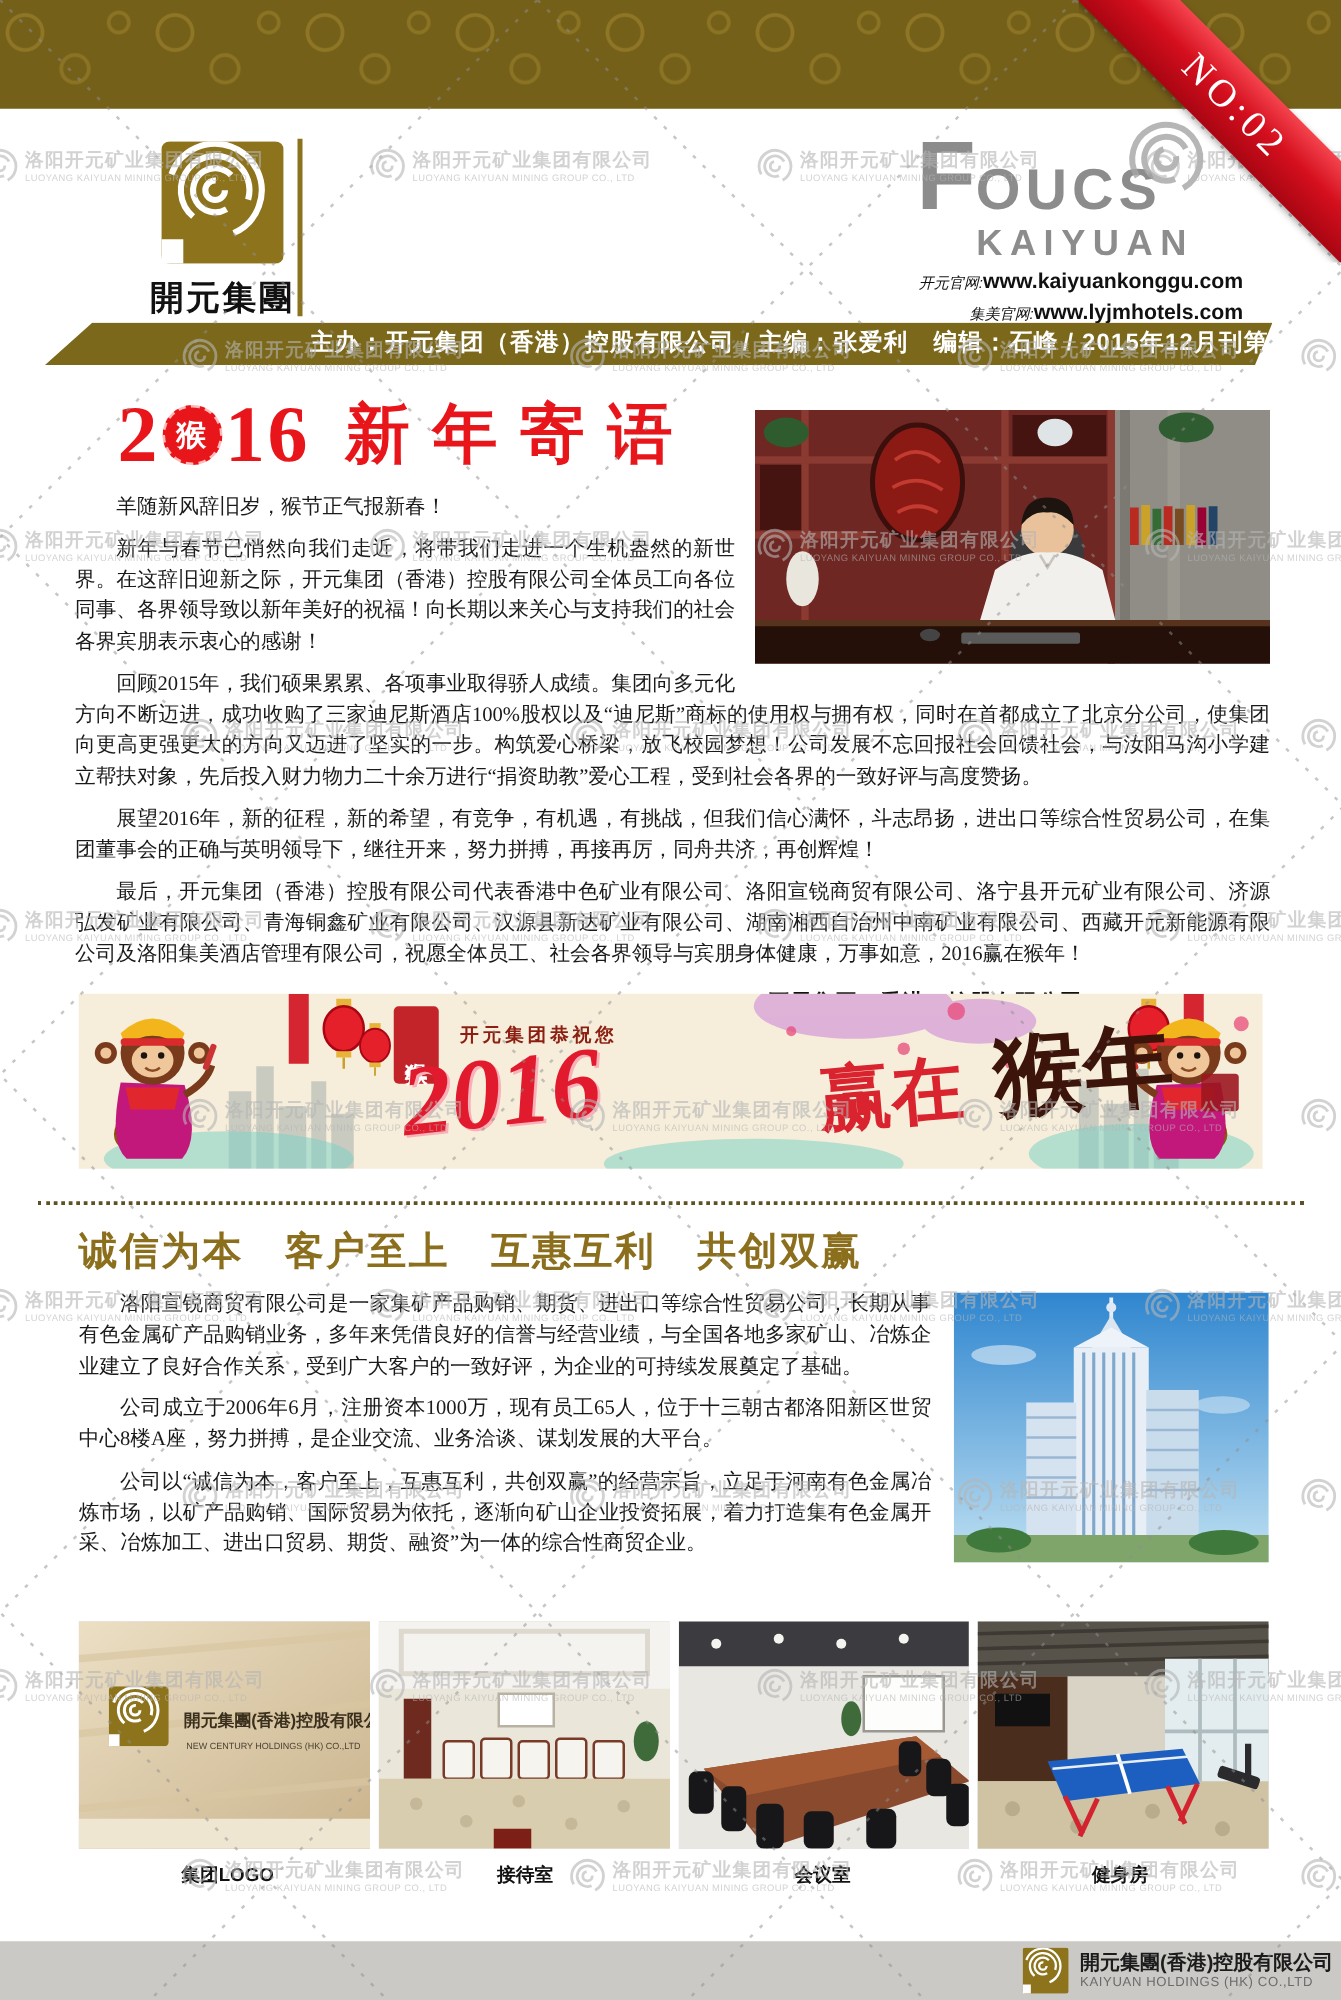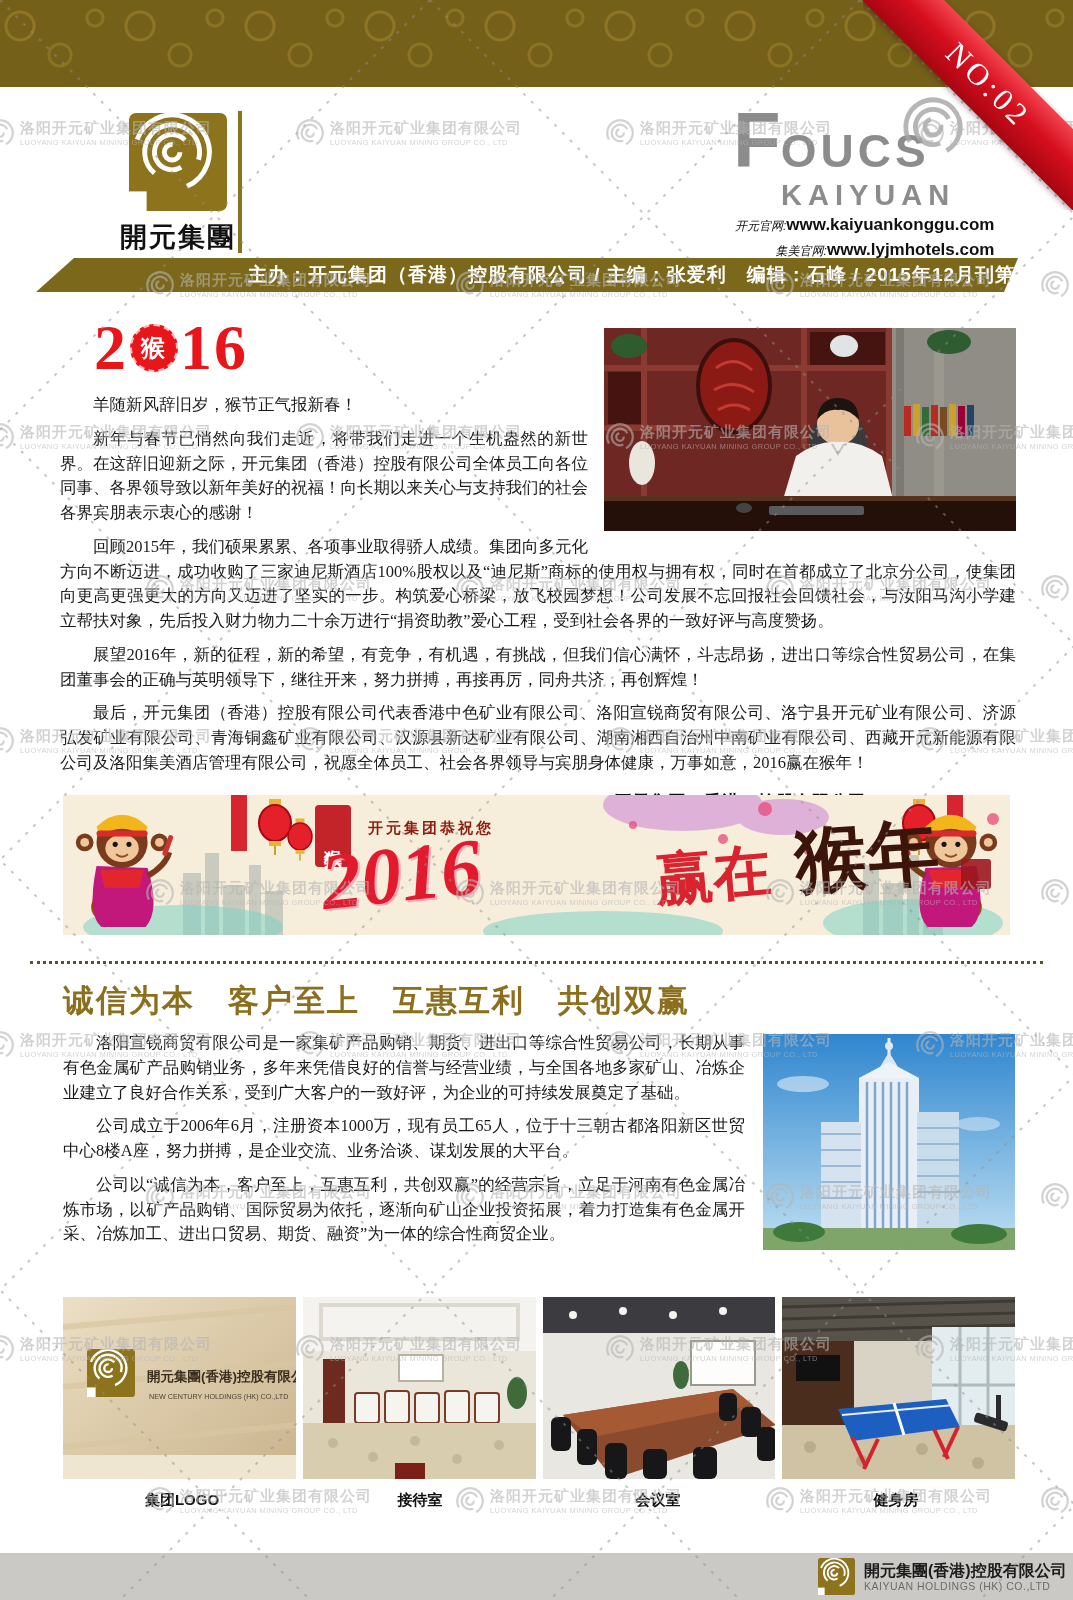--- a/index.html
+++ b/index.html
@@ -232,20 +232,21 @@
         <rect x="165" y="178" width="95" height="9" rx="2" fill="#5a5a5a"></rect>
         <ellipse cx="140" cy="180" rx="8" ry="5" fill="#444"></ellipse>
       </svg>
     </div>
     <div class="a1-title">
       <span class="year">
           <span>2</span>
           <span class="seal">猴</span>
           <span>16</span>
         </span>
+      <span class="title-cn">新年寄语</span>
     </div>
     <p>羊随新风辞旧岁，猴节正气报新春！</p>
     <p>新年与春节已悄然向我们走近，将带我们走进一个生机盎然的新世界。在这辞旧迎新之际，开元集团（香港）控股有限公司全体员工向各位同事、各界领导致以新年美好的祝福！向长期以来关心与支持我们的社会各界宾朋表示衷心的感谢！</p>
     <p>回顾2015年，我们硕果累累、各项事业取得骄人成绩。集团向多元化方向不断迈进，成功收购了三家迪尼斯酒店100%股权以及“迪尼斯”商标的使用权与拥有权，同时在首都成立了北京分公司，使集团向更高更强更大的方向又迈进了坚实的一步。构筑爱心桥梁，放飞校园梦想！公司发展不忘回报社会回馈社会，与汝阳马沟小学建立帮扶对象，先后投入财力物力二十余万进行“捐资助教”爱心工程，受到社会各界的一致好评与高度赞扬。</p>
     <p>展望2016年，新的征程，新的希望，有竞争，有机遇，有挑战，但我们信心满怀，斗志昂扬，进出口等综合性贸易公司，在集团董事会的正确与英明领导下，继往开来，努力拼搏，再接再厉，同舟共济，再创辉煌！</p>
     <p>最后，开元集团（香港）控股有限公司代表香港中色矿业有限公司、洛阳宣锐商贸有限公司、洛宁县开元矿业有限公司、济源弘发矿业有限公司、青海铜鑫矿业有限公司、汉源县新达矿业有限公司、湖南湘西自治州中南矿业有限公司、西藏开元新能源有限公司及洛阳集美酒店管理有限公司，祝愿全体员工、社会各界领导与宾朋身体健康，万事如意，2016赢在猴年！</p>
     <div class="sign">开元集团（香港）控股有限公司</div>
     <div class="sign-row2">
       <span>董事长</span>
       <svg width="86" height="30" viewBox="0 0 86 30">

